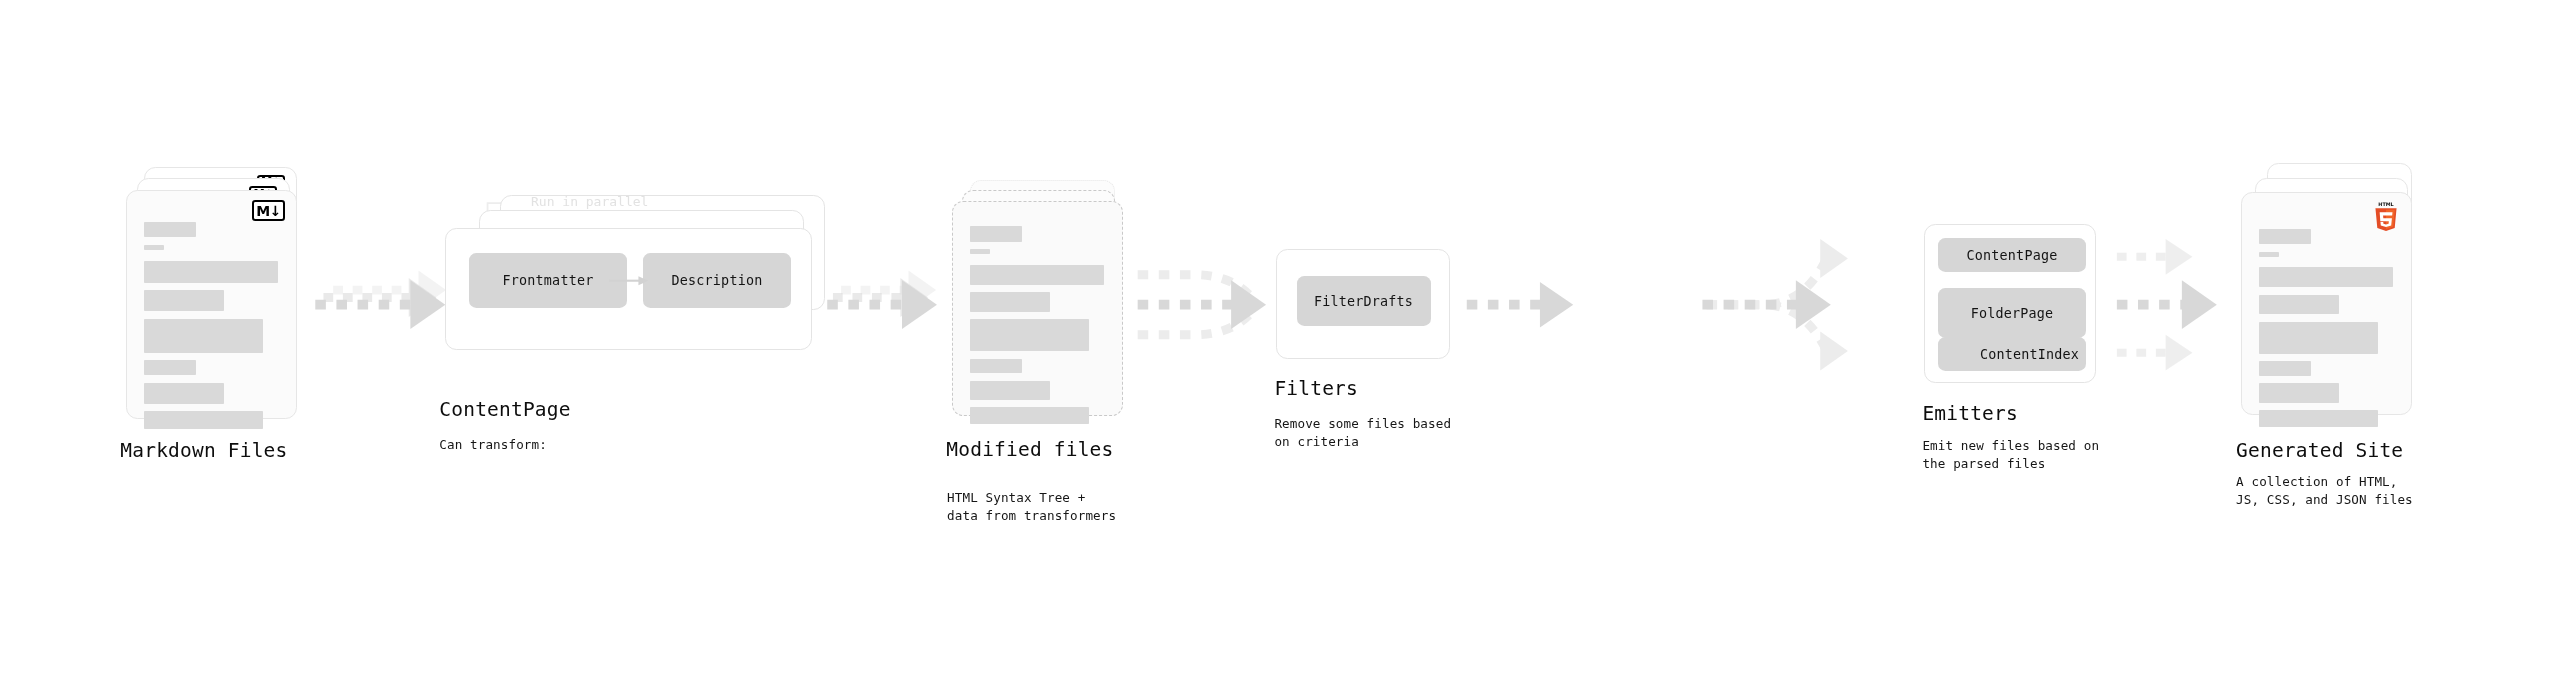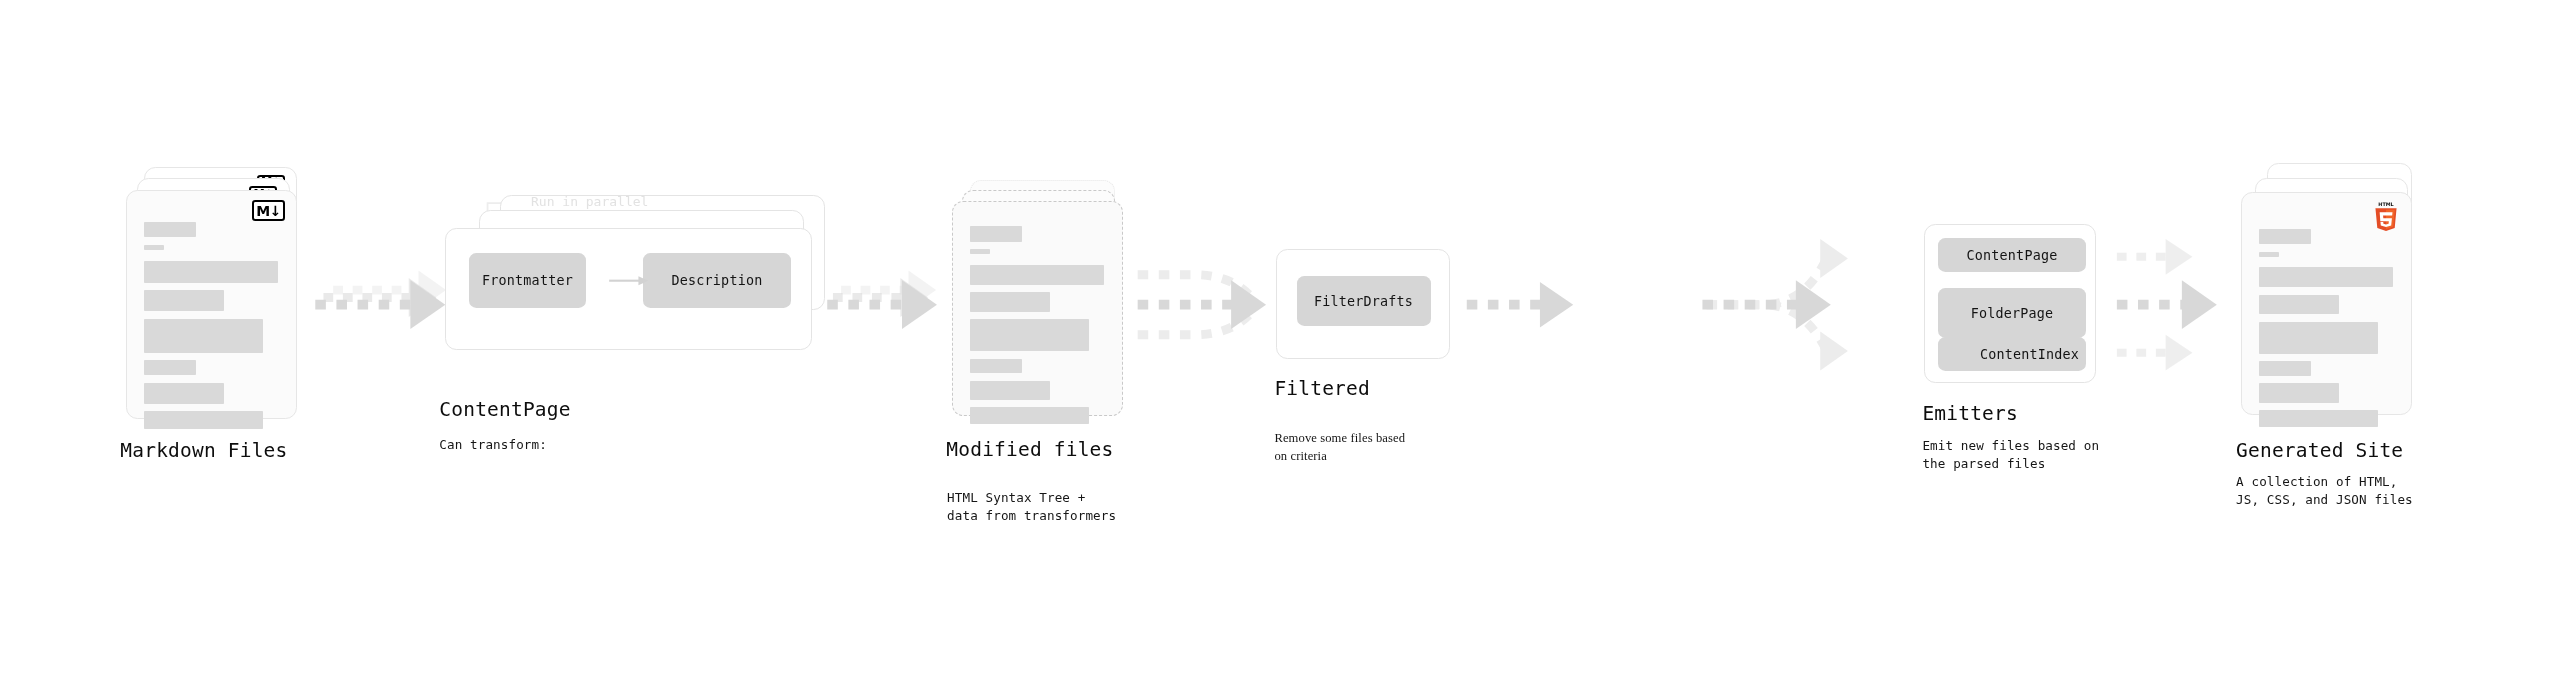--- a/index.html
+++ b/index.html
@@ -213,21 +213,21 @@
       <div class="groupbox" style="left:34px; top:14.6px; width:325px; height:115px;">
         <div class="pill ghost" style="left:18px; top:21px; width:107px; height:52px;"></div>
         <div class="pill ghost" style="left:167px; top:21px; width:122px; height:52px;"></div>
         <svg width="36" height="11.4" style="position:absolute;left:132px;top:45px;" viewBox="0 0 44 14">
           <line x1="0" y1="7" x2="34" y2="7" stroke="#e0e0e0" stroke-width="2.4"></line>
           <path d="M32,2 L42,7 L32,12 Z" fill="#e0e0e0"></path>
         </svg>
       </div>
 
       <div class="groupbox" style="left:0px; top:32.5px; width:367px; height:122px;">
-        <div class="pill" style="left:23px; top:24.4px; width:117px; height:55px;">
+        <div class="pill" style="left:23px; top:24.4px; width:158px; height:55px;">
           <span>Frontmatter</span>
         </div>
         <div class="pill" style="left:197px; top:24.4px; width:148px; height:55px;">
           <span>Description</span>
         </div>
         <svg width="41" height="11.4" style="position:absolute;left:163px;top:46px;" viewBox="0 0 50 14">
           <line x1="0" y1="7" x2="38" y2="7" stroke="#d2d2d2" stroke-width="2.6"></line>
           <path d="M36,1.5 L48,7 L36,12.5 Z" fill="#d2d2d2"></path>
         </svg>
       </div>
@@ -261,22 +261,22 @@
     <div class="subtitle" style="left:-4.9px; top:309px;">HTML Syntax Tree +
 data from transformers</div>
   </div>
 
   <div class="node" style="left:1276px; top:249px;">
     <div class="groupbox" style="left:0; top:0; width:174px; height:110px;">
       <div class="pill" style="left:19.5px; top:26px; width:134px; height:50px;">
         <span>FilterDrafts</span>
       </div>
     </div>
-    <div class="title" style="left:-1.6px; top:128px;">Filtered</div>
-    <div class="subtitle" style="left:-1.6px; top:180px;font-family:Liberation Serif, serif;">Remove some files based
+    <div class="title" style="left:-1.6px; top:128px;">Filters</div>
+    <div class="subtitle" style="left:-1.6px; top:166px;">Remove some files based
 on criteria</div>
   </div>
 
 
   <div class="node" style="left:1924px; top:224px;">
     <div class="groupbox" style="left:0; top:0; width:172px; height:159px;">
       <div class="pill" style="left:13px; top:13px; width:148px; height:34px;">
         <span>ContentPage</span>
       </div>
       <div class="pill" style="left:13px; top:63px; width:148px; height:50px;">

